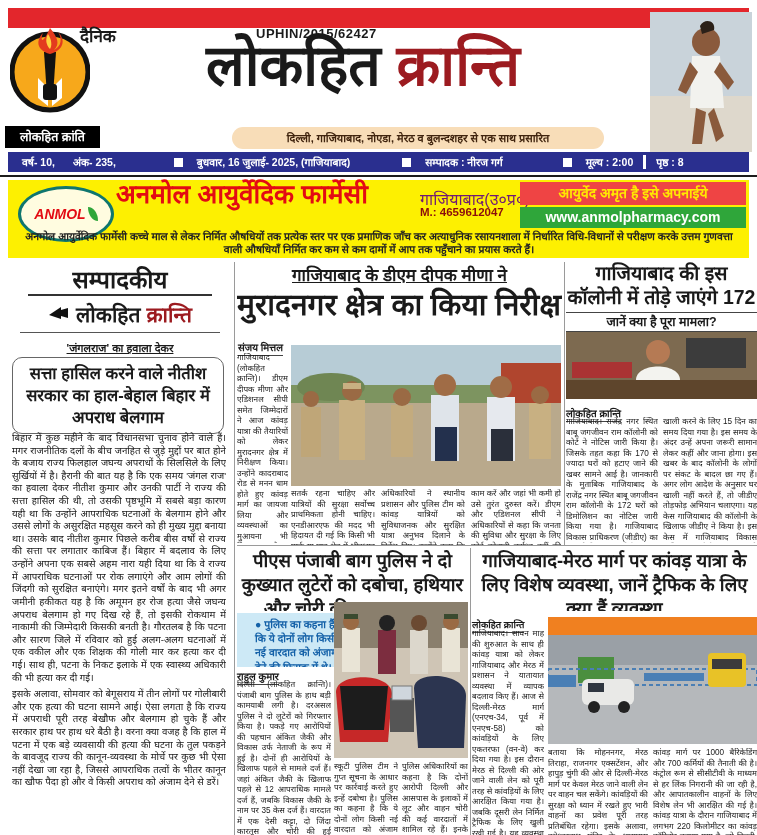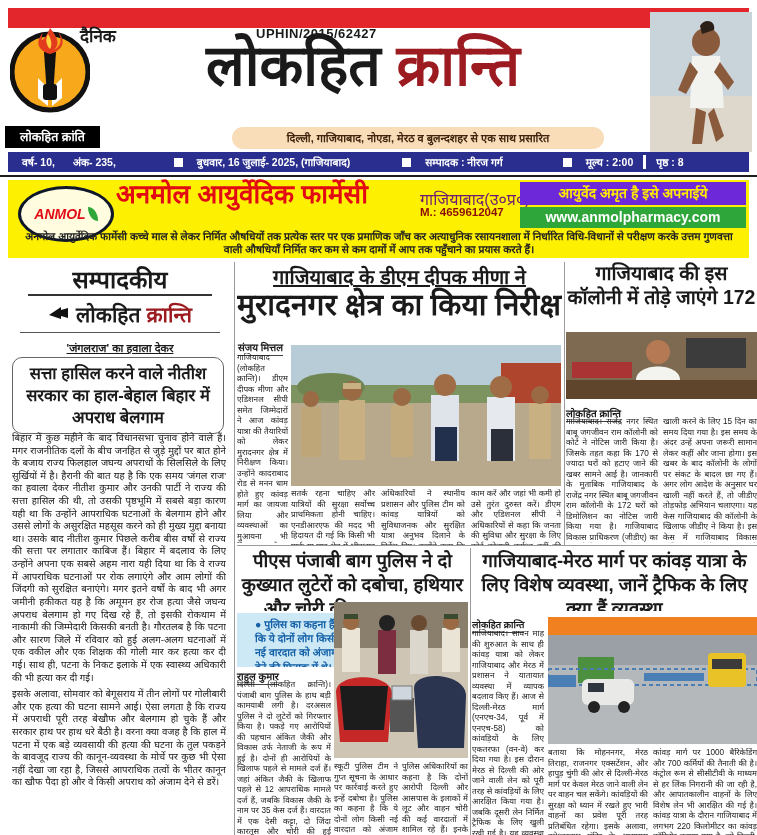--- a/index.html
+++ b/index.html
@@ -23,28 +23,28 @@
            font-size:11px;font-weight:bold;color:#40240e;line-height:22px;text-align:center;}
   .infobar{left:8px;top:152px;width:741px;height:20px;background:#2a2f8f;color:#fff;
            display:flex;align-items:center;font-size:10.5px;font-weight:bold;}
   .infobar span{white-space:nowrap;}
   .sq{width:9px;height:9px;background:#fff;display:inline-block;margin:0 14px;flex:none;}
   .vbar{width:3px;height:14px;background:#fff;display:inline-block;margin:0 10px;flex:none;}
   .blackrule{left:0;top:175px;width:757px;height:2px;background:#1c1c1c;}
 
   
   .adban{left:8px;top:180px;width:741px;height:78px;background:#fdf001;}
-  .anmol{left:10px;top:6px;width:90px;height:50px;border:3px solid #0f172a;border-radius:50%;
+  .anmol{left:10px;top:6px;width:90px;height:50px;border:3px solid #0f766e;border-radius:50%;
          background:#fffce0;display:flex;align-items:center;justify-content:center;}
   .anmol .t{color:#e30b13;font-weight:900;font-style:italic;font-size:14px;}
   .leaf{width:10px;height:14px;background:#2fa63a;border-radius:0 100% 0 100%;margin-left:2px;}
   .adtitle{left:108px;top:0px;width:300px;font-size:26px;font-weight:900;color:#e30b13;line-height:1.1;}
   .adloc{left:412px;top:8px;font-size:16px;font-weight:normal;color:#701a75;}
   .adph{left:412px;top:26px;font-size:11.5px;font-weight:bold;color:#8a0d0d;}
-  .adslog{left:512px;top:2px;width:226px;height:23px;background:#6d28d9;color:#ffe900;
+  .adslog{left:512px;top:2px;width:226px;height:23px;background:#ef4444;color:#ffe900;
           font-size:14px;font-weight:bold;line-height:23px;text-align:center;}
   .adweb{left:512px;top:27px;width:226px;height:21px;background:#2fa63a;color:#fff;
          font-size:14px;font-weight:bold;line-height:21px;text-align:center;}
   .adbody{left:10px;top:50px;width:722px;height:26px;font-size:10.5px;color:#222;
           font-weight:bold;line-height:1.25;text-align:center;}
 
   
   .vd{width:1px;background:#9a9a9a;}
   .hd{height:1px;background:#9a9a9a;}
 
@@ -62,21 +62,21 @@
   .edbody{left:12px;top:432px;width:214px;height:400px;font-size:9.7px;line-height:1.3;}
   .edphoto{float:left;width:100px;height:136px;border:3px solid #c0272d;margin:0 6px 3px 0;
            background:#7a4a3a;position:relative;}
   .edphoto .cap1{position:absolute;bottom:14px;left:0;width:100%;text-align:center;
                  color:#c0272d;background:#fff;font-size:11px;font-weight:900;}
   .edphoto .cap2{position:absolute;bottom:2px;left:0;width:100%;text-align:center;
                  color:#333;background:#fff;font-size:8px;font-weight:bold;}
   .edbody p{margin:0 0 4px 0;}
 
   
-  .kick{font-size:20px;font-weight:bold;text-decoration:underline;}
+  .kick{font-size:17px;font-weight:bold;text-decoration:underline;}
   .h1a{font-weight:900;}
   .byline{font-weight:bold;font-size:10px;border-bottom:1px solid #444;display:inline-block;
           padding-bottom:1px;}
   .coltxt{font-size:8.2px;line-height:1.28;}
 
   
   .photo{background:#cbd0d4;}
   .ph-insp{background:linear-gradient(180deg,#bcd0da 0 28%,#7d9460 28% 45%,#b9a98c 45% 100%);}
   .ph-colony{background:linear-gradient(180deg,#7d6a50 0 55%,#5e452c 55% 100%);}
   .ph-rob{background:linear-gradient(180deg,#8a7f6d 0 40%,#cfc5b5 40% 100%);}
@@ -206,20 +206,21 @@
           <circle cx="249" cy="50" r="9" fill="#9a6a44"></circle>
       </g>
     </svg>
   </div>
 
   <div class="abs coltxt j clip" style="left:291px;top:489px;width:84px;height:56px;">सतर्क रहना चाहिए और यात्रियों की सुरक्षा सर्वोच्च प्राथमिकता होनी चाहिए। एनडीआरएफ की मदद भी हिदायत दी गई कि किसी भी पार्क या घाट क्षेत्र में भीड़भाड़ या अव्यवस्था न होने दें।</div>
   <div class="abs coltxt j clip" style="left:381px;top:489px;width:84px;height:56px;">अधिकारियों ने स्थानीय प्रशासन और पुलिस टीम को कांवड़ यात्रियों को सुविधाजनक और सुरक्षित यात्रा अनुभव दिलाने के निर्देश दिए। उन्होंने कहा कि वर्षा सामग्री व्यवस्था बनाकर</div>
   <div class="abs coltxt j clip" style="left:471px;top:489px;width:90px;height:56px;">काम करें और जहां भी कमी हो उसे तुरंत दुरुस्त करें। डीएम और एडिशनल सीपी ने अधिकारियों से कहा कि जनता की सुविधा और सुरक्षा के लिए कोई कोताही बर्दाश्त नहीं की जाएगी।</div>
 
   <div class="abs h1a c clip" style="left:566px;top:262px;width:191px;height:50px;font-size:19.5px;line-height:1.22;">गाजियाबाद की इस कॉलोनी में तोड़े जाएंगे 172 घर</div>
+  <div class="abs c" style="left:566px;top:312px;width:191px;height:18px;border-top:1px solid #444;border-bottom:1px solid #444;font-size:12.5px;font-weight:bold;line-height:18px;">जानें क्या है पूरा मामला?</div>
 
   <div class="abs photo ph-colony" style="left:566px;top:332px;width:191px;height:67px;">
     <svg width="191" height="67" viewBox="0 0 191 67">
       <rect x="0" y="0" width="191" height="67" fill="#7d6a50"></rect>
       <rect x="120" y="6" width="60" height="30" fill="#3c3c3c"></rect>
       <rect x="6" y="30" width="60" height="16" fill="#a33"></rect>
       <rect x="0" y="48" width="191" height="19" fill="#5e452c"></rect>
       <circle cx="92" cy="20" r="12" fill="#b57a54"></circle>
       <path d="M70 48 C70 30 114 30 114 48 Z" fill="#f3f3ef"></path>
     </svg>

